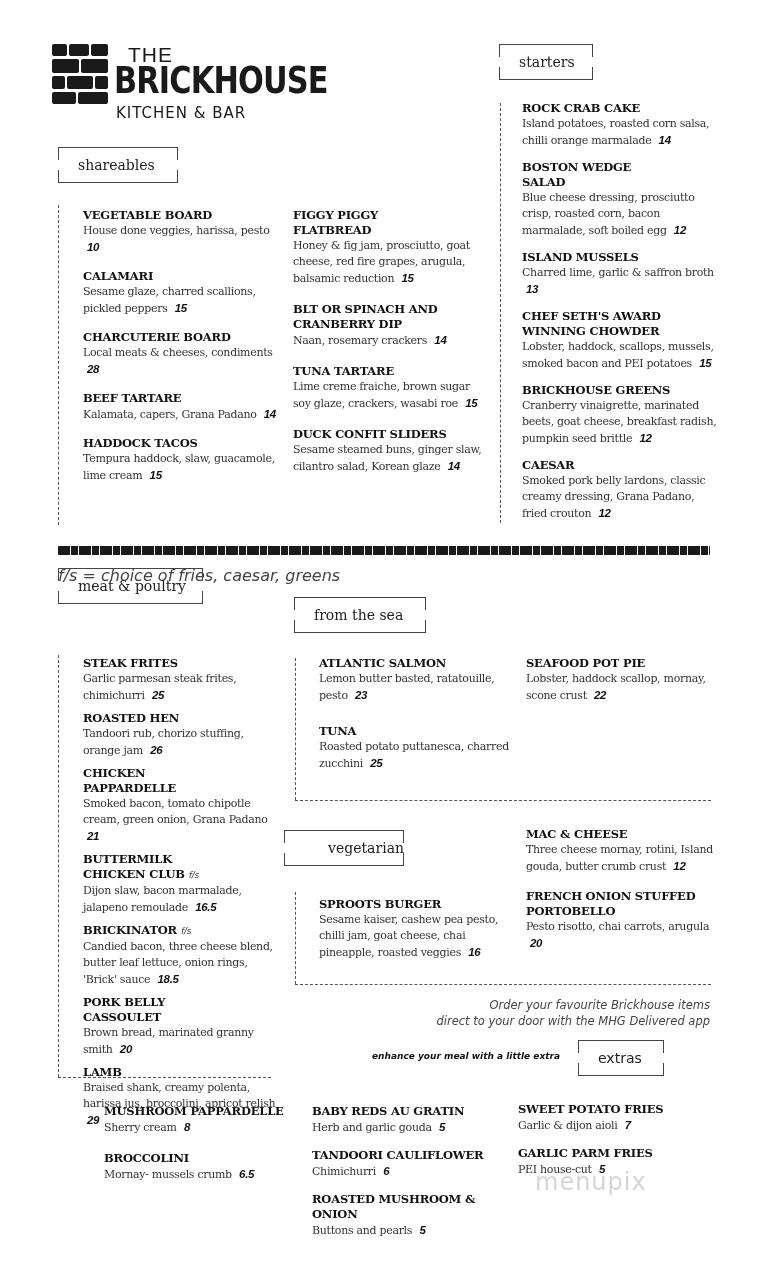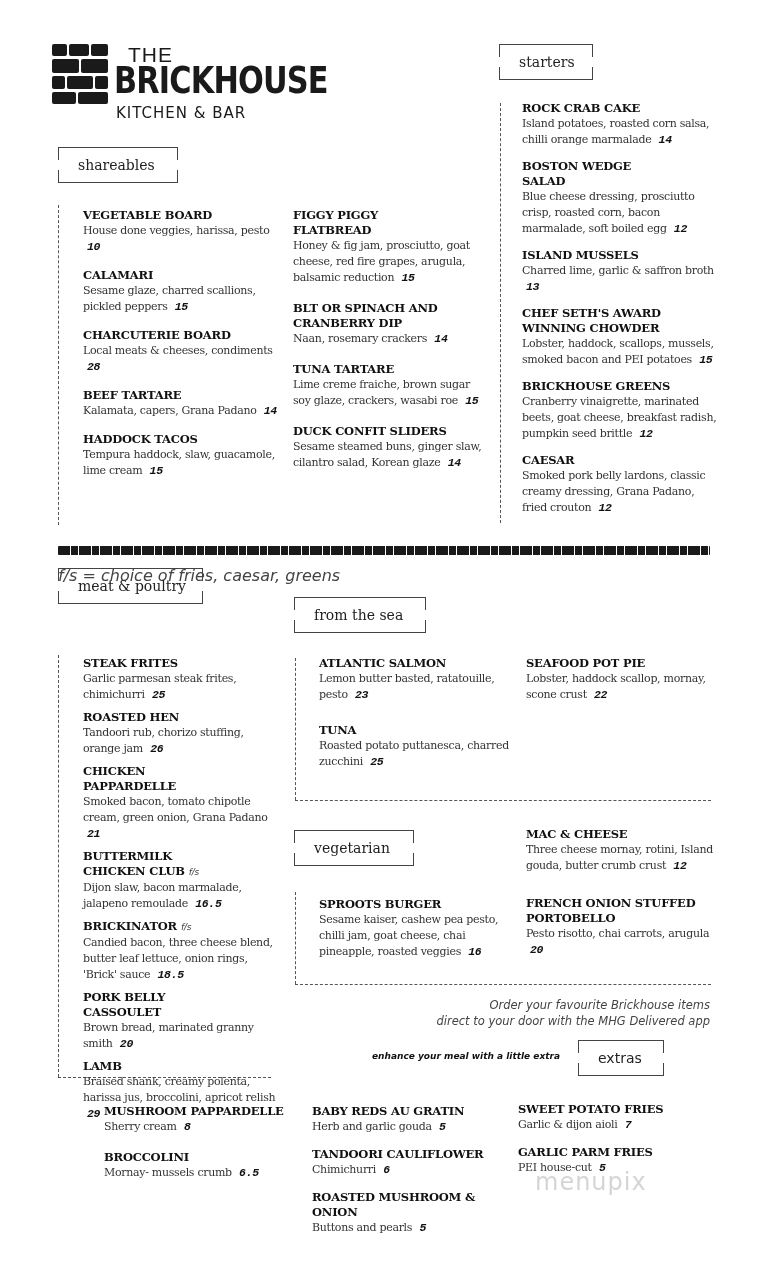--- a/index.html
+++ b/index.html
@@ -24,21 +24,21 @@
 
   
   .vdash { position: absolute; width: 0; border-left: 1.5px dashed #555; }
   .hdash { position: absolute; height: 0; border-top: 1.5px dashed #555; }
 
   
   .col { position: absolute; }
   .item { margin-bottom: 12px; }
   .item-name { font-family: "DejaVu Serif", serif; font-weight: bold; font-size: 11.5px; color: #111; line-height: 15px; letter-spacing: -0.2px; }
   .item-desc { font-family: "DejaVu Serif", serif; font-size: 11px; color: #333; line-height: 16px; letter-spacing: -0.3px; }
-  .price { font-family: Liberation Mono, monospace; font-weight: bold; font-style: italic; font-size: 11.5px; color: #111; margin-left: 4px; }
+  .price { font-family: Liberation Sans, sans-serif; font-weight: bold; font-style: italic; font-size: 11.5px; color: #111; margin-left: 4px; }
   .fs { font-family: "DejaVu Sans", sans-serif; font-style: italic; font-weight: normal; font-size: 9px; color: #444; margin-left: 4px; }
 
   .brick-divider { position: absolute; left: 58px; top: 546px; width: 652px; height: 9px; background: repeating-linear-gradient(90deg, #1a1a1a 0 12px, #fff 12px 13px, #1a1a1a 13px 20px, #fff 20px 21px); border-radius: 1px; }
 
   .note { font-family: "DejaVu Sans", sans-serif; font-style: italic; font-size: 16px; color: #444; }
   .promo { font-family: "DejaVu Sans", sans-serif; font-style: italic; font-size: 11.5px; color: #444; text-align: right; line-height: 16px; }
   .enhance { font-family: "DejaVu Sans", sans-serif; font-style: italic; font-weight: bold; font-size: 9px; color: #111; }
   .watermark { font-family: "DejaVu Sans", sans-serif; font-size: 24px; color: #d5d5d5; letter-spacing: 1px; }
   .sec-box.sans { font-family: "DejaVu Sans", sans-serif; }
 </style>
@@ -194,33 +194,33 @@
       <div class="item-desc"><span>Roasted potato puttanesca, charred zucchini</span> <span class="price">25</span></div>
     </div>
   </div>
 <div class="col" style="left:526px;top:656px;width:190px;" id="sea-col2">
     <div class="item" style="margin-bottom: 20px;">
       <div class="item-name"><span>SEAFOOD POT PIE</span></div>
       <div class="item-desc"><span>Lobster, haddock scallop, mornay, scone crust</span> <span class="price">22</span></div>
     </div>
   </div>
 
-<div class="sec-box" style="left:294px;top:830px;width:120px;">
+<div class="sec-box" style="left:284px;top:830px;width:120px;justify-content:flex-end;">
   <span>vegetarian</span>
 </div>
 <div class="vdash" style="left:295px;top:892px;height:92px;"></div>
 <div class="hdash" style="left:295px;top:984px;width:416px;"></div>
 <div class="col" style="left:319px;top:897px;width:195px;" id="veg-col1">
     <div class="item" style="margin-bottom: 10px;">
       <div class="item-name"><span>SPROOTS BURGER</span></div>
       <div class="item-desc"><span>Sesame kaiser, cashew pea pesto, chilli jam, goat cheese, chai pineapple, roasted veggies</span> <span class="price">16</span></div>
     </div>
   </div>
 <div class="col" style="left:526px;top:827px;width:190px;" id="veg-col2">
-    <div class="item" style="margin-bottom: 22px;">
+    <div class="item" style="margin-bottom: 14px;">
       <div class="item-name" style="max-width: 180px;"><span>MAC &amp; CHEESE</span></div>
       <div class="item-desc"><span>Three cheese mornay, rotini, Island gouda, butter crumb crust</span> <span class="price">12</span></div>
     </div>
     <div class="item" style="margin-bottom: 14px;">
       <div class="item-name" style="max-width: 180px;"><span>FRENCH ONION STUFFED PORTOBELLO</span></div>
       <div class="item-desc"><span>Pesto risotto, chai carrots, arugula</span> <span class="price">20</span></div>
     </div>
   </div>
 
 <div class="abs promo" style="right:58px;top:997px;">

